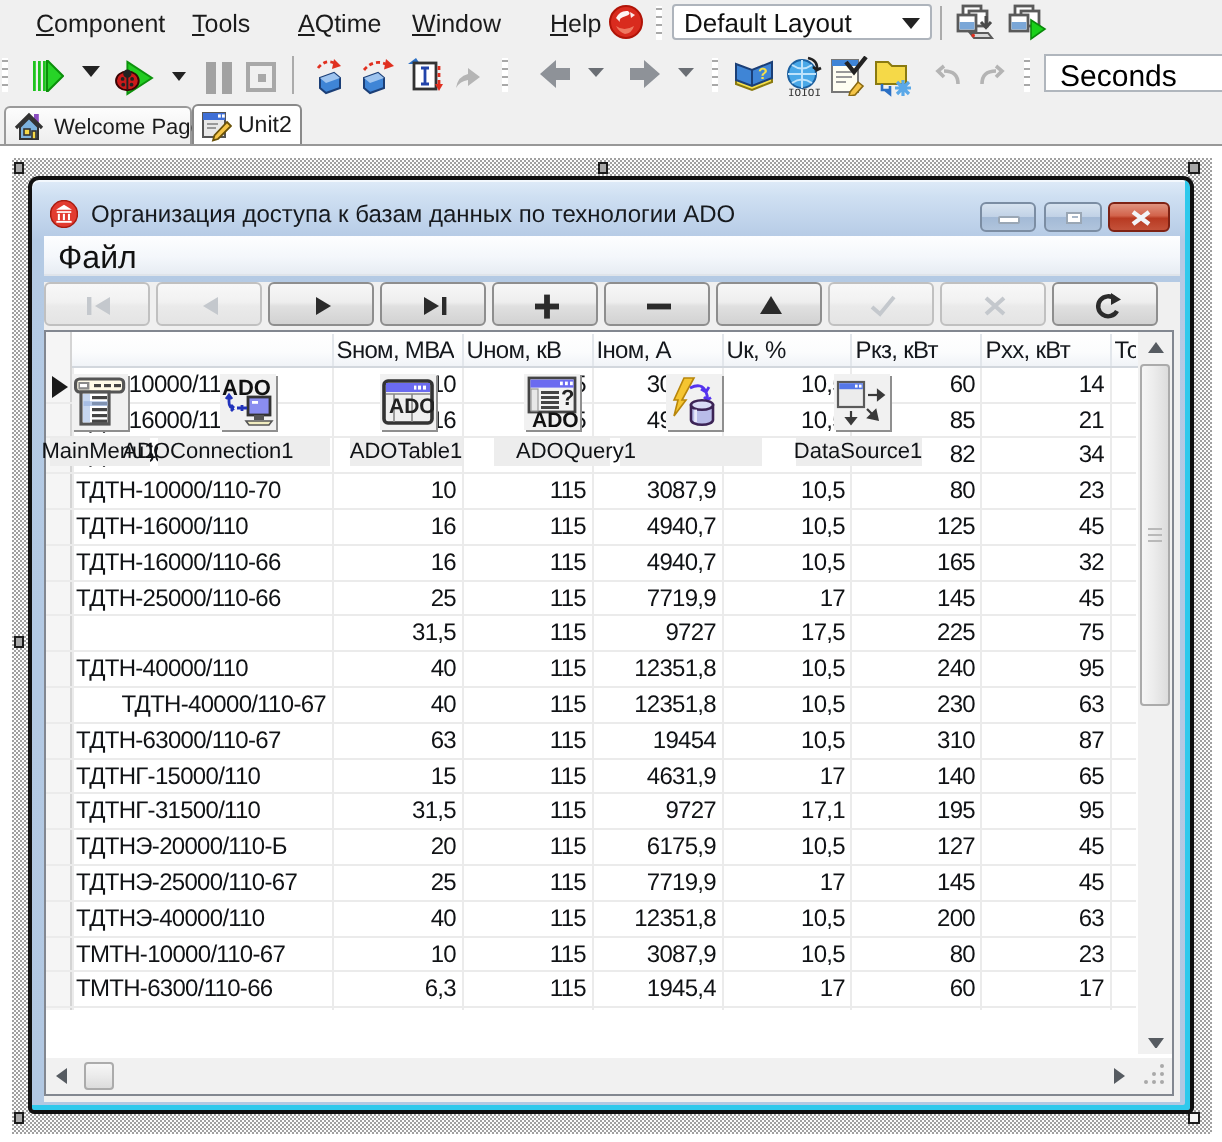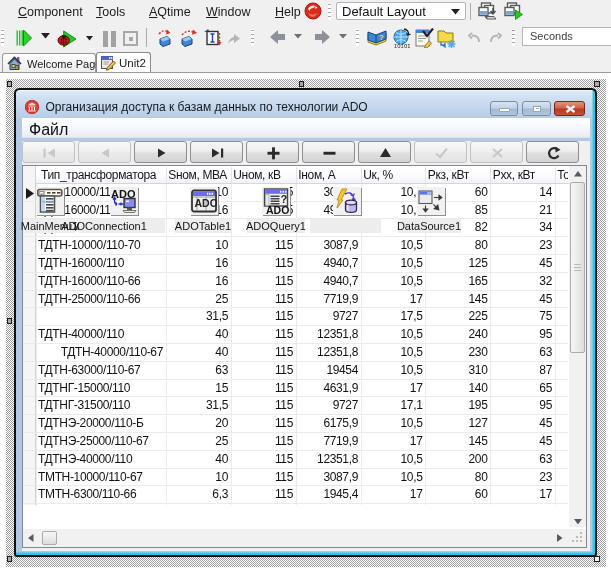--- a/index.html
+++ b/index.html
@@ -203,21 +203,21 @@
   </svg>
 
   <svg class="abs" style="left:466px;top:9px" width="15" height="11" viewBox="0 0 15 11">
     <path d="M13 10 Q13 3.5 6 3.5 M6 1 L3 3.5 L6 6.5" fill="none" stroke="#b4b4b4" stroke-width="1.8"></path>
   </svg>
   <svg class="abs" style="left:489px;top:9px" width="15" height="11" viewBox="0 0 15 11">
     <path d="M2 10 Q2 3.5 9 3.5 M9 1 L12 3.5 L9 6.5" fill="none" stroke="#b4b4b4" stroke-width="1.8"></path>
   </svg>
   <div class="grip" style="left:512px;top:6px;height:17px"></div>
   <div class="abs" style="left:522px;top:4px;width:92px;height:19px;background:#fff;border:1px solid #b0b6bd">
-     <div style="position:absolute;left:7px;top:1.5px;font-size:11px;color:#404040">Seconds</div>
+     <div style="position:absolute;left:7px;top:1.5px;font-size:15px;color:#000000">Seconds</div>
   </div>
 </div>
 
 <div id="tabbar">
   <div id="tabline"></div>
   <div class="tab" style="left:2px;top:1px;width:94px;height:19px;background:linear-gradient(180deg,#fdfdfd,#ededed)">
     <svg style="position:absolute;left:4px;top:2px" width="15" height="15" viewBox="0 0 15 15">
       <rect x="10" y="1" width="2.4" height="5" fill="#8a4dbf"></rect>
       <path d="M1 8 L7.5 1.5 L14 8" fill="none" stroke="#333" stroke-width="1.6"></path>
       <path d="M3 7.5 L3 13.5 L12 13.5 L12 7.5 L7.5 3 Z" fill="#7db2dd" stroke="#333" stroke-width="1"></path>
@@ -317,21 +317,20 @@
 <div id="grid"></div>
 <div id="hdr"></div>
 <div id="ind"></div>
 <div class="vlh" style="left:165.5px"></div>
     <div class="vlh" style="left:230.5px"></div>
     <div class="vlh" style="left:295.5px"></div>
     <div class="vlh" style="left:360.5px"></div>
     <div class="vlh" style="left:425px"></div>
     <div class="vlh" style="left:490px"></div>
     <div class="vlh" style="left:554.5px"></div>
-<div class="h" style="left:41px;width:122px">Тип_трансформатора</div>
     <div class="h" style="left:168.3px;width:59px">Sном, МВА</div>
     <div class="h" style="left:233.3px;width:59px">Uном, кВ</div>
     <div class="h" style="left:298.3px;width:59px">Iном, А</div>
     <div class="h" style="left:363.3px;width:59px">Uк, %</div>
     <div class="h" style="left:427.8px;width:59px">Ркз, кВт</div>
     <div class="h" style="left:492.8px;width:58px">Рхх, кВт</div>
     <div class="h" style="left:557.3px;width:11px">Ток</div>
 <div class="hl" style="top:200.6px"></div>
 <div class="hl" style="top:218.4px"></div>
 <div class="hl" style="top:236.2px"></div>
@@ -599,15 +598,15 @@
 
 <div class="capbg" style="left:24.5px;width:50px"></div>
     <div class="capbg" style="left:79.0px;width:86px"></div>
     <div class="capbg" style="left:175.0px;width:56px"></div>
     <div class="capbg" style="left:247.0px;width:58px"></div>
     <div class="capbg" style="left:309.5px;width:71px"></div>
     <div class="capbg" style="left:397.5px;width:63px"></div>
 <div class="cap" style="left:-10.5px;width:120px">MainMenu1</div>
     <div class="cap" style="left:44px;width:120px">ADOConnection1</div>
     <div class="cap" style="left:143px;width:120px">ADOTable1</div>
-    <div class="cap" style="left:216px;width:120px">ADOQuery1</div>
+    <div class="cap" style="left:228px;width:120px">ADOQuery1</div>
     <div class="cap" style="left:369px;width:120px">DataSource1</div>
 </div>
 
 </body></html>

